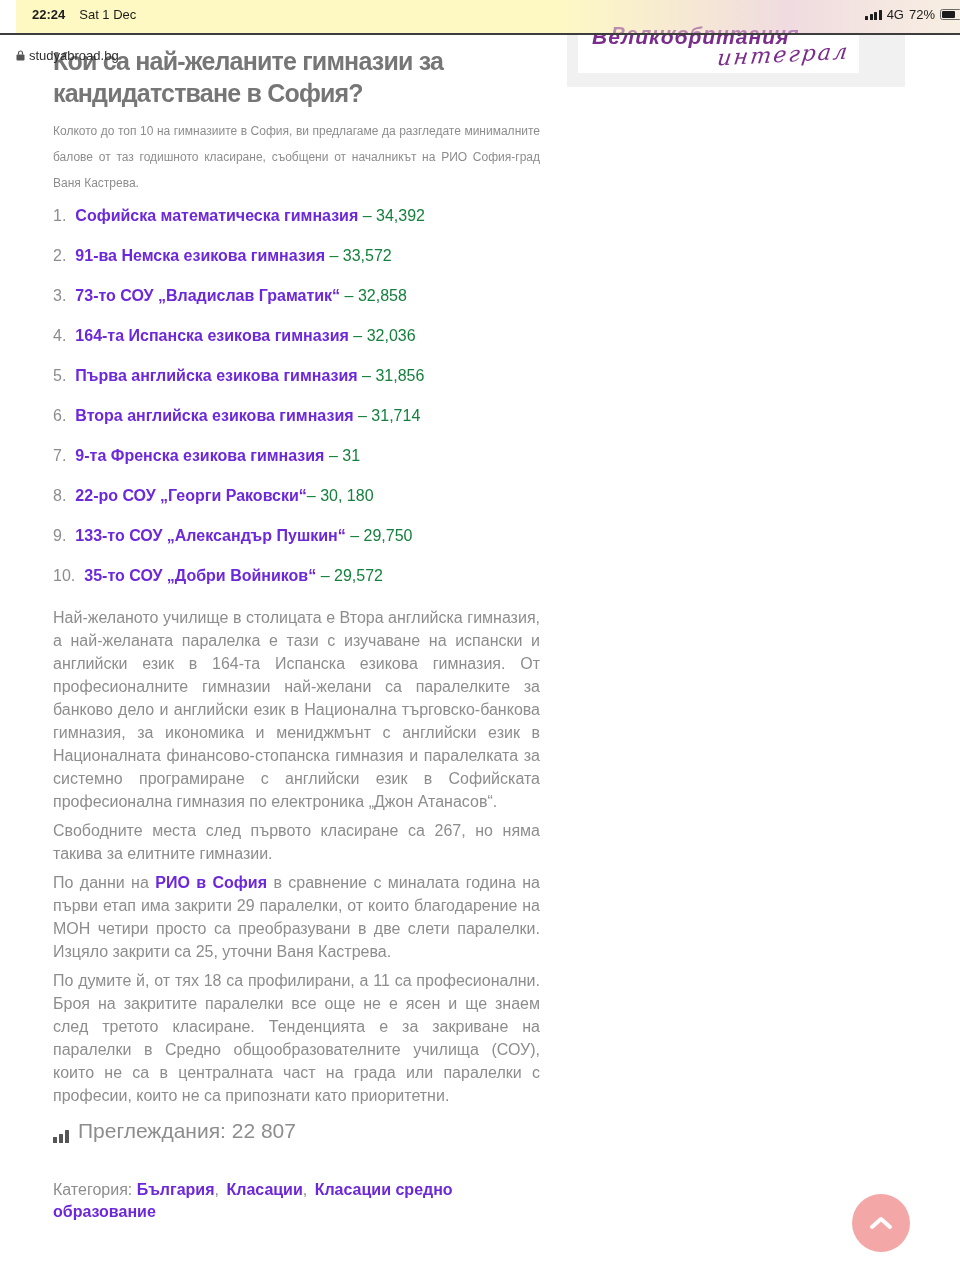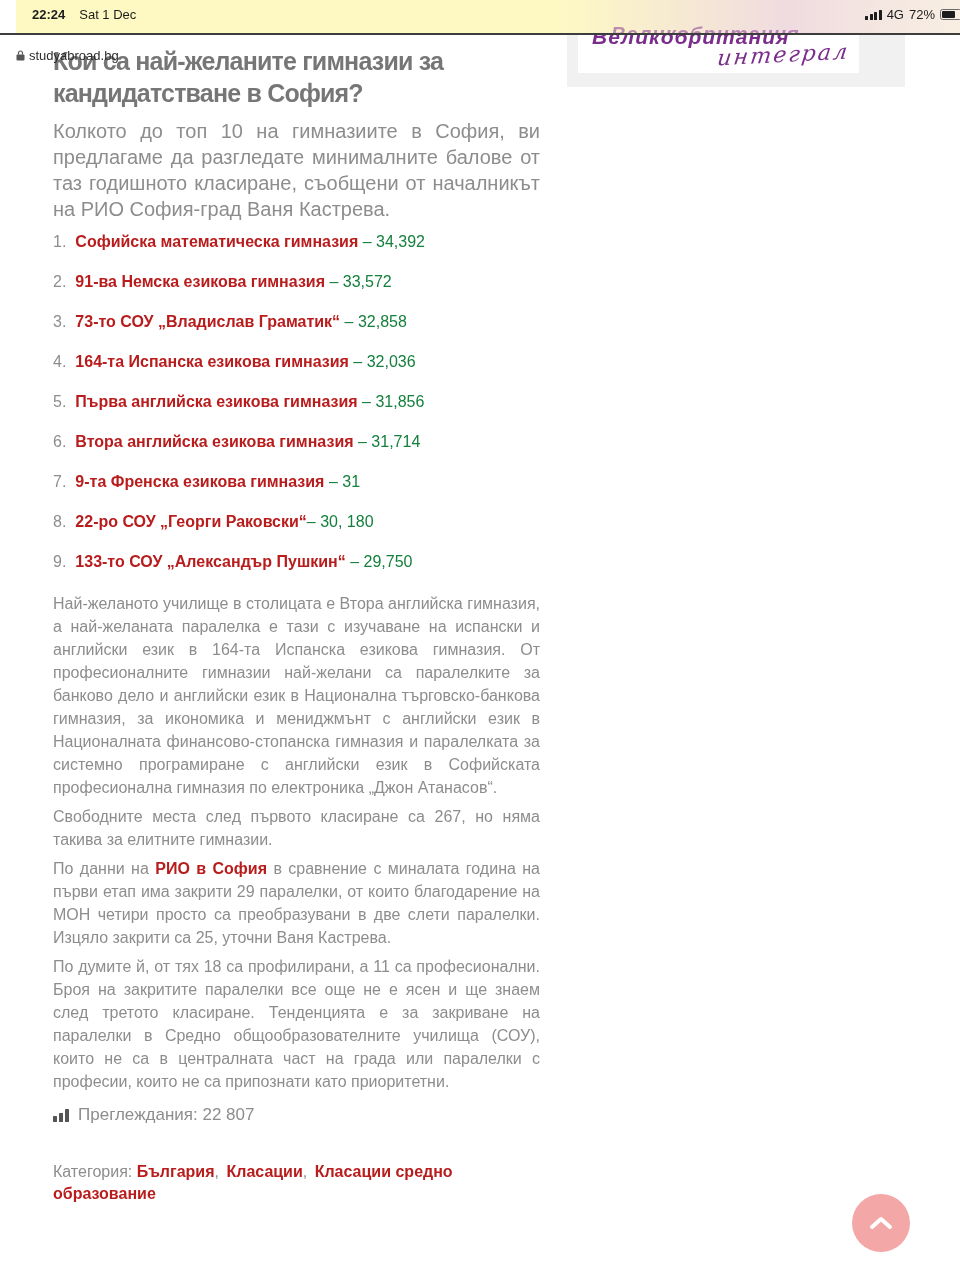--- a/index.html
+++ b/index.html
@@ -36,32 +36,32 @@
   .banner-panel{position:absolute;left:567px;top:35px;width:338px;height:52px;background:#f1f1f1;z-index:4;}
   .banner-box{position:absolute;left:11px;top:0;width:281px;height:38px;background:#ffffff;overflow:hidden;}
   .banner-line1{position:absolute;left:14px;top:-10px;font-size:21px;font-weight:bold;font-style:italic;
     color:#7b2d8b;letter-spacing:1px;white-space:nowrap;}
   .banner-logo{position:absolute;right:10px;top:7px;font-family:"DejaVu Serif",serif;font-style:italic;
     font-size:22px;color:#7b2d8b;transform:skewX(-10deg) rotate(-3deg);letter-spacing:2px;white-space:nowrap;}
 
   
   .article{position:absolute;left:53px;top:45px;width:487px;color:#8d8d8d;}
   .title{margin:0;font-size:25px;line-height:32px;font-weight:600;color:#767676;letter-spacing:-0.8px;}
-  .intro{margin:9px 0 0 0;font-size:20px;line-height:26px;text-align:justify;color:#8d8d8d;}
+  .intro{margin:9px 0 0 0;font-size:12px;line-height:26px;text-align:justify;color:#8d8d8d;}
 
   .ranking{margin:10px 0 0 0;padding:0;list-style:none;}
   .rank-item{font-size:16px;line-height:20px;margin-bottom:20px;white-space:nowrap;}
   .rank-num{color:#8d8d8d;margin-right:9px;}
-  .red-link{color:#b91c1c;font-weight:700;text-decoration:none;cursor:pointer;}
+  .red-link{color:#6d28d9;font-weight:700;text-decoration:none;cursor:pointer;}
   .rank-score{color:#15803d;}
 
   .para{margin:6px 0 0 0;font-size:16px;line-height:23px;text-align:justify;color:#8d8d8d;}
   .para.first{margin-top:16px;}
 
-  .views{margin-top:12px;font-size:17px;color:#8d8d8d;display:flex;align-items:center;gap:9px;}
+  .views{margin-top:12px;font-size:21px;color:#8d8d8d;display:flex;align-items:flex-end;gap:9px;}
   .views-icon{display:inline-flex;align-items:flex-end;gap:2px;height:13px;}
   .views-icon i{display:block;width:4px;background:#555;border-radius:.5px;}
   .views-icon i:nth-child(1){height:6px}.views-icon i:nth-child(2){height:9px}.views-icon i:nth-child(3){height:13px}
 
   .meta{margin-top:36px;font-size:16px;line-height:22px;color:#8d8d8d;}
   .meta .sep{color:#8d8d8d;margin-right:3px;}
 
   
   .scrolltop{position:absolute;left:852px;top:1194px;width:58px;height:58px;border-radius:50%;
     background:#f4a7a7;z-index:7;display:flex;align-items:center;justify-content:center;cursor:pointer;}
@@ -117,20 +117,21 @@
     <ol class="ranking">
       <li class="rank-item"><span class="rank-num">1.</span><a class="red-link">Софийска математическа гимназия</a><span class="rank-score"> – 34,392</span></li>
       <li class="rank-item"><span class="rank-num">2.</span><a class="red-link">91-ва Немска езикова гимназия</a><span class="rank-score"> – 33,572</span></li>
       <li class="rank-item"><span class="rank-num">3.</span><a class="red-link">73-то СОУ „Владислав Граматик“</a><span class="rank-score"> – 32,858</span></li>
       <li class="rank-item"><span class="rank-num">4.</span><a class="red-link">164-та Испанска езикова гимназия</a><span class="rank-score"> – 32,036</span></li>
       <li class="rank-item"><span class="rank-num">5.</span><a class="red-link">Първа английска езикова гимназия</a><span class="rank-score"> – 31,856</span></li>
       <li class="rank-item"><span class="rank-num">6.</span><a class="red-link">Втора английска езикова гимназия</a><span class="rank-score"> – 31,714</span></li>
       <li class="rank-item"><span class="rank-num">7.</span><a class="red-link">9-та Френска езикова гимназия</a><span class="rank-score"> – 31</span></li>
       <li class="rank-item"><span class="rank-num">8.</span><a class="red-link">22-ро СОУ „Георги Раковски“</a><span class="rank-score">– 30, 180</span></li>
       <li class="rank-item"><span class="rank-num">9.</span><a class="red-link">133-то СОУ „Александър Пушкин“</a><span class="rank-score"> – 29,750</span></li>
+      <li class="rank-item"><span class="rank-num">10.</span><a class="red-link">35-то СОУ „Добри Войников“</a><span class="rank-score"> – 29,572</span></li>
     </ol>
 
     <p class="para first">Най-желаното училище в столицата е Втора английска гимназия, а най-желаната паралелка е тази с изучаване на испански и английски език в 164-та Испанска езикова гимназия. От професионалните гимназии най-желани са паралелките за банково дело и английски език в Национална търговско-банкова гимназия, за икономика и мениджмънт с английски език в Националната финансово-стопанска гимназия и паралелката за системно програмиране с английски език в Софийската професионална гимназия по електроника „Джон Атанасов“.</p>
     <p class="para">Свободните места след първото класиране са 267, но няма такива за елитните гимназии.</p>
     <p class="para"><span>По данни на </span><a class="red-link">РИО в София</a><span> в сравнение с миналата година на първи етап има закрити 29 паралелки, от които благодарение на МОН четири просто са преобразувани в две слети паралелки. Изцяло закрити са 25, уточни Ваня Кастрева.</span></p>
     <p class="para">По думите й, от тях 18 са профилирани, а 11 са професионални. Броя на закритите паралелки все още не е ясен и ще знаем след третото класиране. Тенденцията е за закриване на паралелки в Средно общообразователните училища (СОУ), които не са в централната част на града или паралелки с професии, които не са припознати като приоритетни.</p>
 
     <div class="views">
       <span class="views-icon">
           <i></i>

